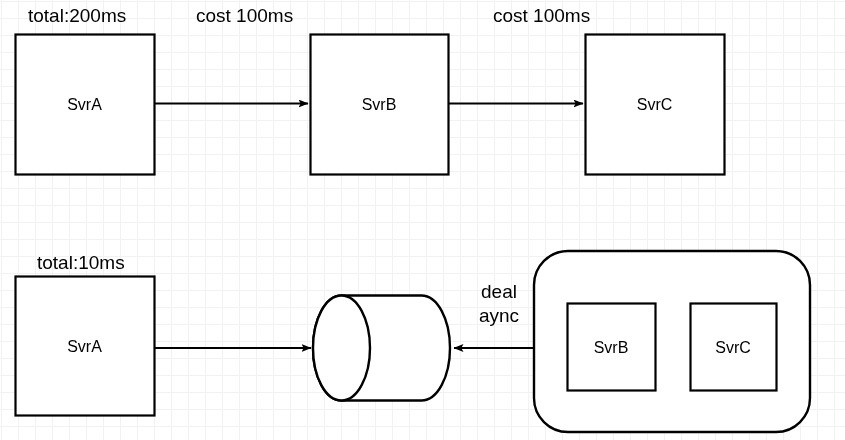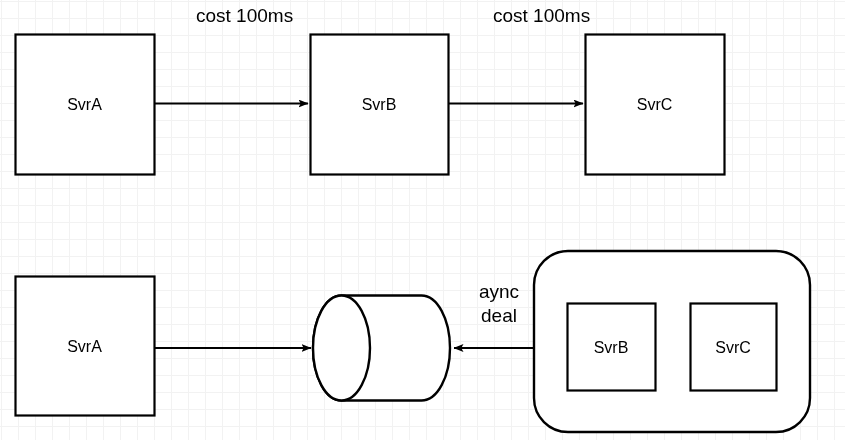--- a/index.html
+++ b/index.html
@@ -99,36 +99,38 @@
 
     <rect x="534" y="251" width="276" height="181" rx="34" ry="34" fill="#ffffff" stroke="#000000" stroke-width="2.4"></rect>
 
     <rect x="567.5" y="303.5" width="88" height="87" fill="#ffffff" stroke="#000000" stroke-width="2.2"></rect>
 
     <rect x="690.5" y="303.5" width="86" height="87" fill="#ffffff" stroke="#000000" stroke-width="2.2"></rect>
 
     <line x1="533" y1="348" x2="454" y2="348" stroke="#000000" stroke-width="2" marker-end="url(#arrowhead-left)"></line>
   </svg>
 
+  <div class="edge-label" style="left:28px; top:5px;">total:200ms</div>
 
   <div class="edge-label" style="left:196px; top:5px;">cost 100ms</div>
 
   <div class="edge-label" style="left:493px; top:5px;">cost 100ms</div>
 
   <div class="node-label" style="left:15px; top:94px; width:139px; text-align:center;">SvrA</div>
 
   <div class="node-label" style="left:310px; top:94px; width:138px; text-align:center;">SvrB</div>
 
   <div class="node-label" style="left:585px; top:94px; width:139px; text-align:center;">SvrC</div>
 
+  <div class="edge-label" style="left:37px; top:252px;">total:10ms</div>
 
   <div class="node-label" style="left:15px; top:336px; width:139px; text-align:center;">SvrA</div>
 
   <div class="edge-label two-line" style="left:466px; top:280px; width:66px;">
+    <div>deal</div>
     <div>aync</div>
-    <div>deal</div>
   </div>
 
   <div class="node-label" style="left:567px; top:337px; width:88px; text-align:center;">SvrB</div>
 
   <div class="node-label" style="left:690px; top:337px; width:86px; text-align:center;">SvrC</div>
 
 </div>
 
 </body></html>

